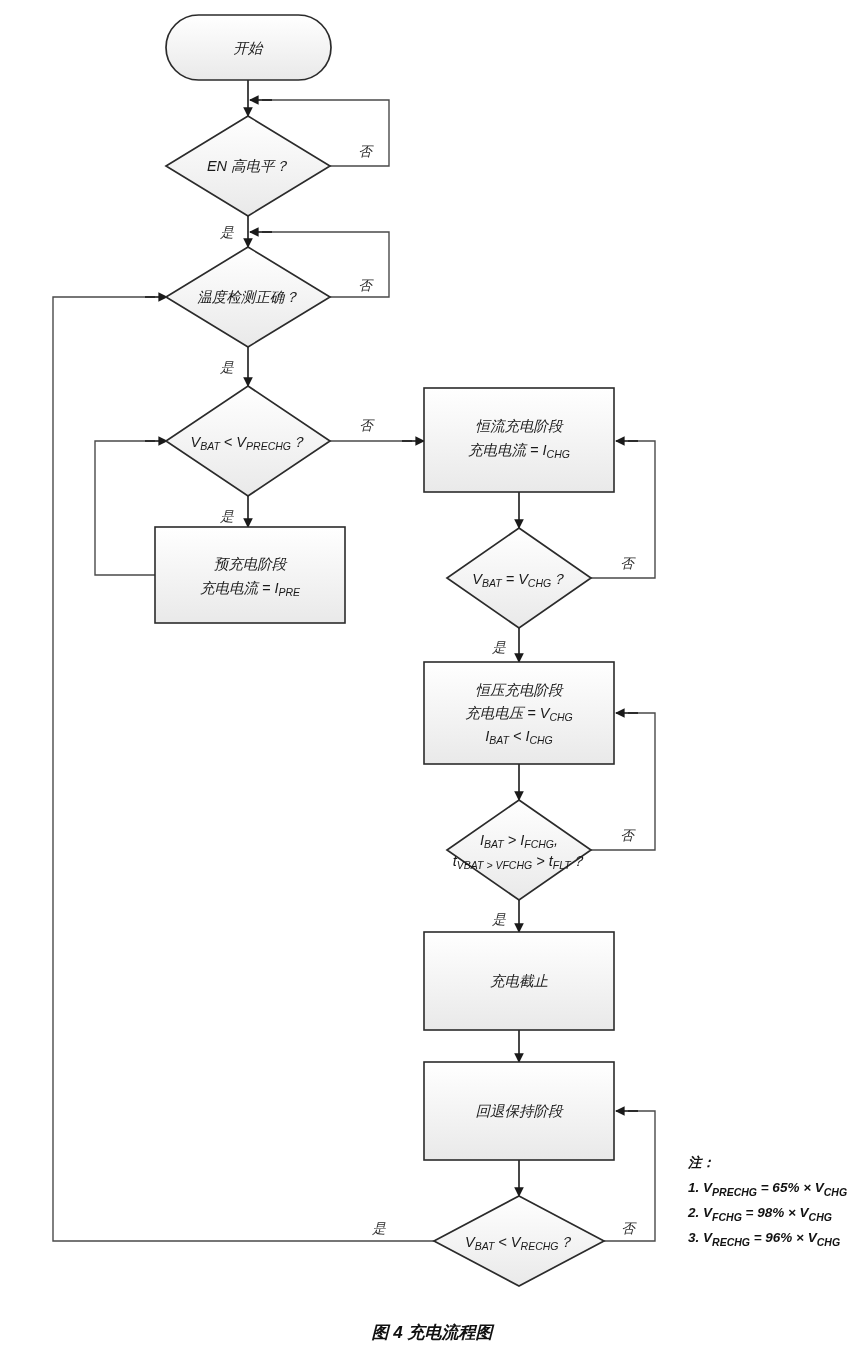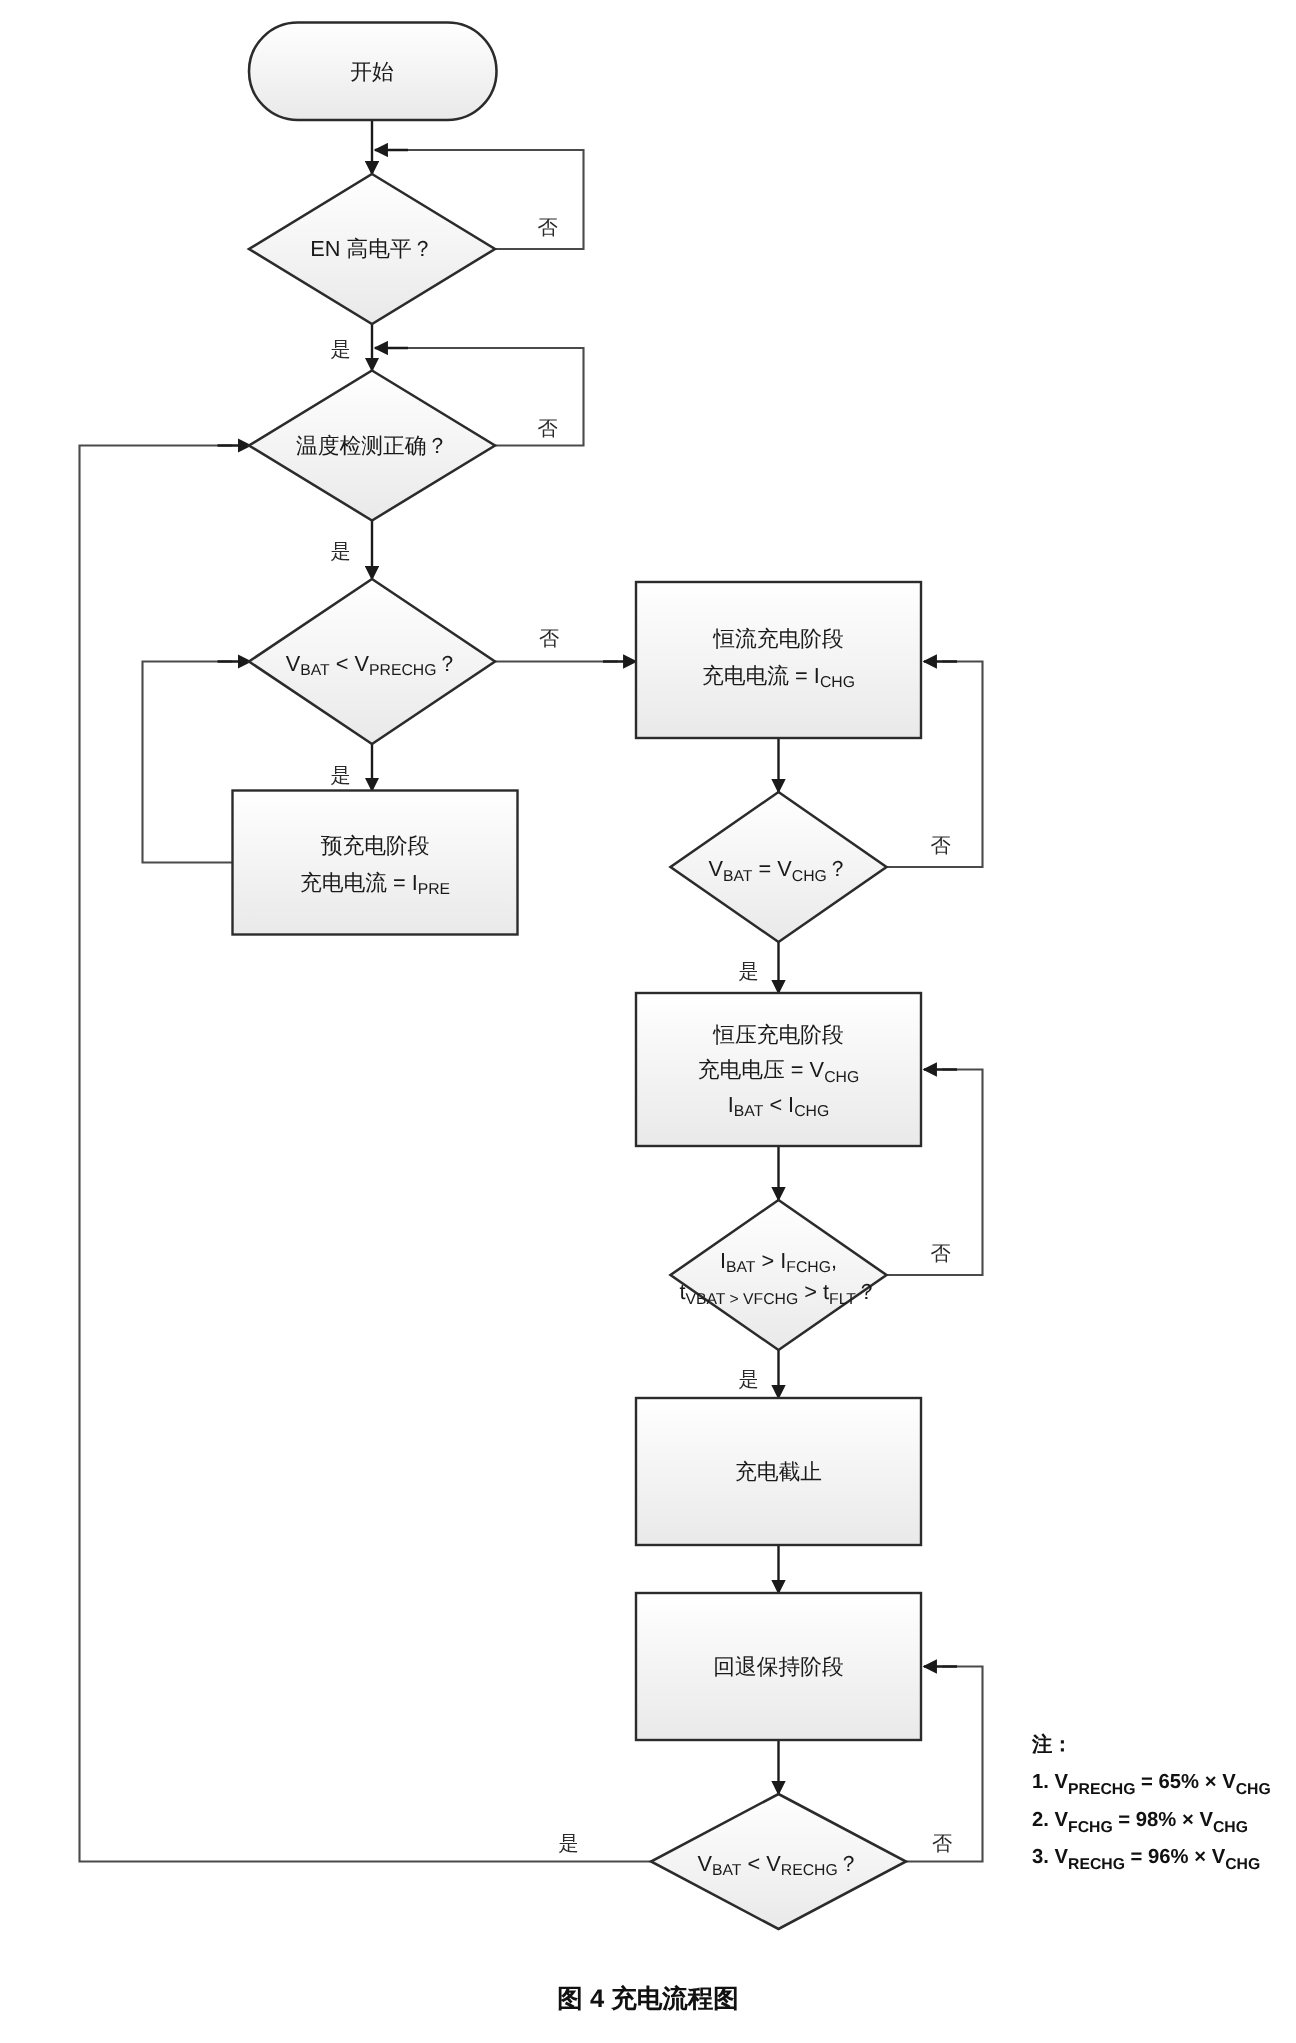--- a/index.html
+++ b/index.html
@@ -14,20 +14,21 @@
     color: #000000;
     position: relative;
     overflow: hidden;
   }
   #flow-root {
     position: absolute;
     left: 0;
     top: 0;
     width: 864px;
     height: 1362px;
+    font-style: italic;
   }
   svg { display: block; }
   .node-shape {
     stroke: #2b2b2b;
     stroke-width: 1.6;
   }
   .node-box {
     fill: url(#boxgrad);
   }
   .node-diamond {

